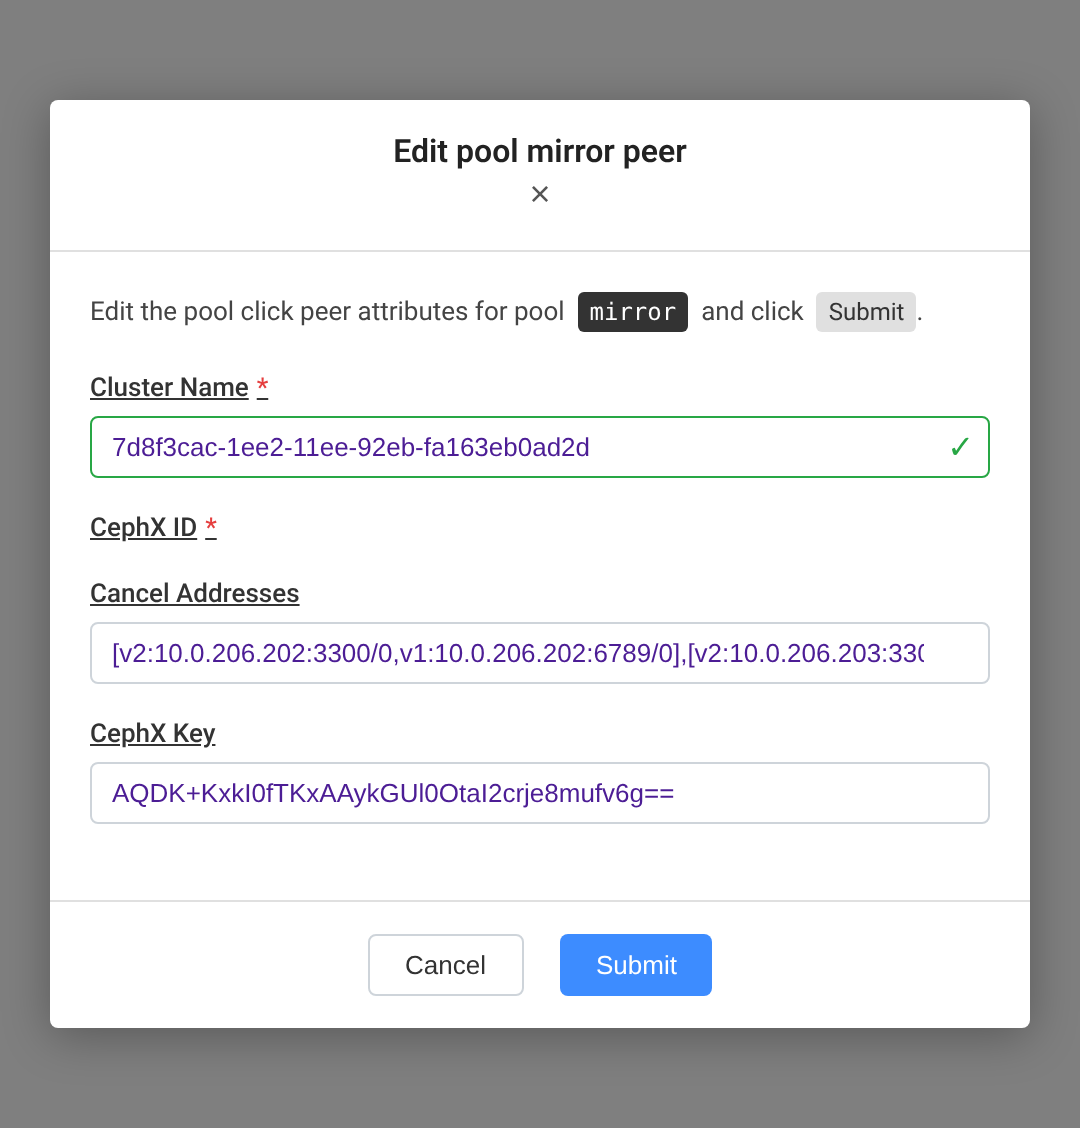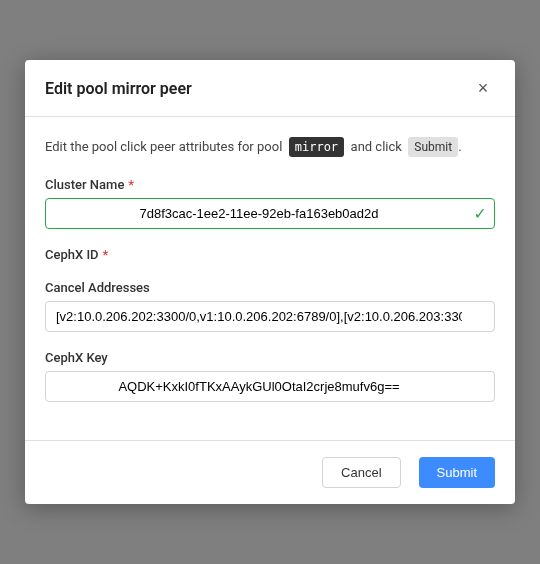--- a/index.html
+++ b/index.html
@@ -37,20 +37,21 @@
       box-shadow: 0 4px 24px rgba(0,0,0,0.3);
       overflow: hidden;
     }
 
     .modal-header {
       display: flex;
       align-items: center;
       justify-content: space-between;
       padding: 16px 20px;
       border-bottom: 1px solid #e0e0e0;
+      flex-direction: column;
     }
 
     .modal-title {
       font-size: 16px;
       font-weight: 600;
       color: #222;
     }
 
     .close-btn {
       background: none;
@@ -101,37 +102,37 @@
     }
 
     .form-label {
       display: flex;
       align-items: center;
       gap: 4px;
       font-size: 13px;
       font-weight: 500;
       color: #333;
       margin-bottom: 6px;
+      text-decoration: underline;
     }
 
     .required-star {
       color: #e53e3e;
       font-size: 13px;
     }
 
     .form-input {
       width: 100%;
       border: 1px solid #ced4da;
       border-radius: 4px;
       padding: 7px 32px 7px 10px;
       font-size: 13px;
-      color: #000000;
+      color: #4c1d95;
       outline: none;
       position: relative;
-      text-align: center;
     }
 
     .input-wrapper {
       position: relative;
       display: flex;
       align-items: center;
     }
 
     .input-wrapper.valid .form-input {
       border-color: #28a745;
@@ -140,21 +141,21 @@
     .valid-icon {
       position: absolute;
       right: 8px;
       color: #28a745;
       font-size: 16px;
       pointer-events: none;
     }
 
     .modal-footer {
       display: flex;
-      justify-content: flex-end;
+      justify-content: center;
       gap: 18px;
       padding: 16px 20px;
       border-top: 1px solid #e0e0e0;
     }
 
     .btn-cancel {
       background: #fff;
       border: 1px solid #ced4da;
       border-radius: 4px;
       padding: 7px 18px;

